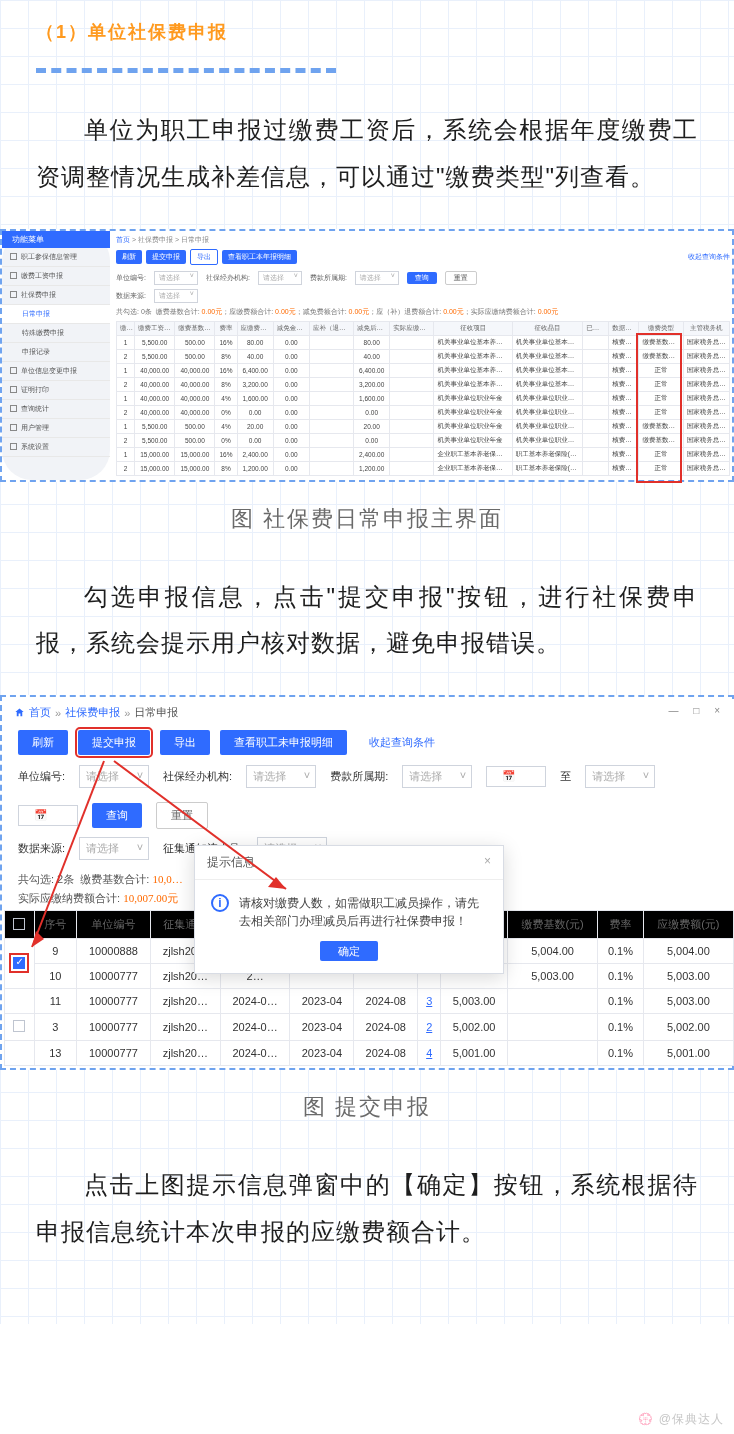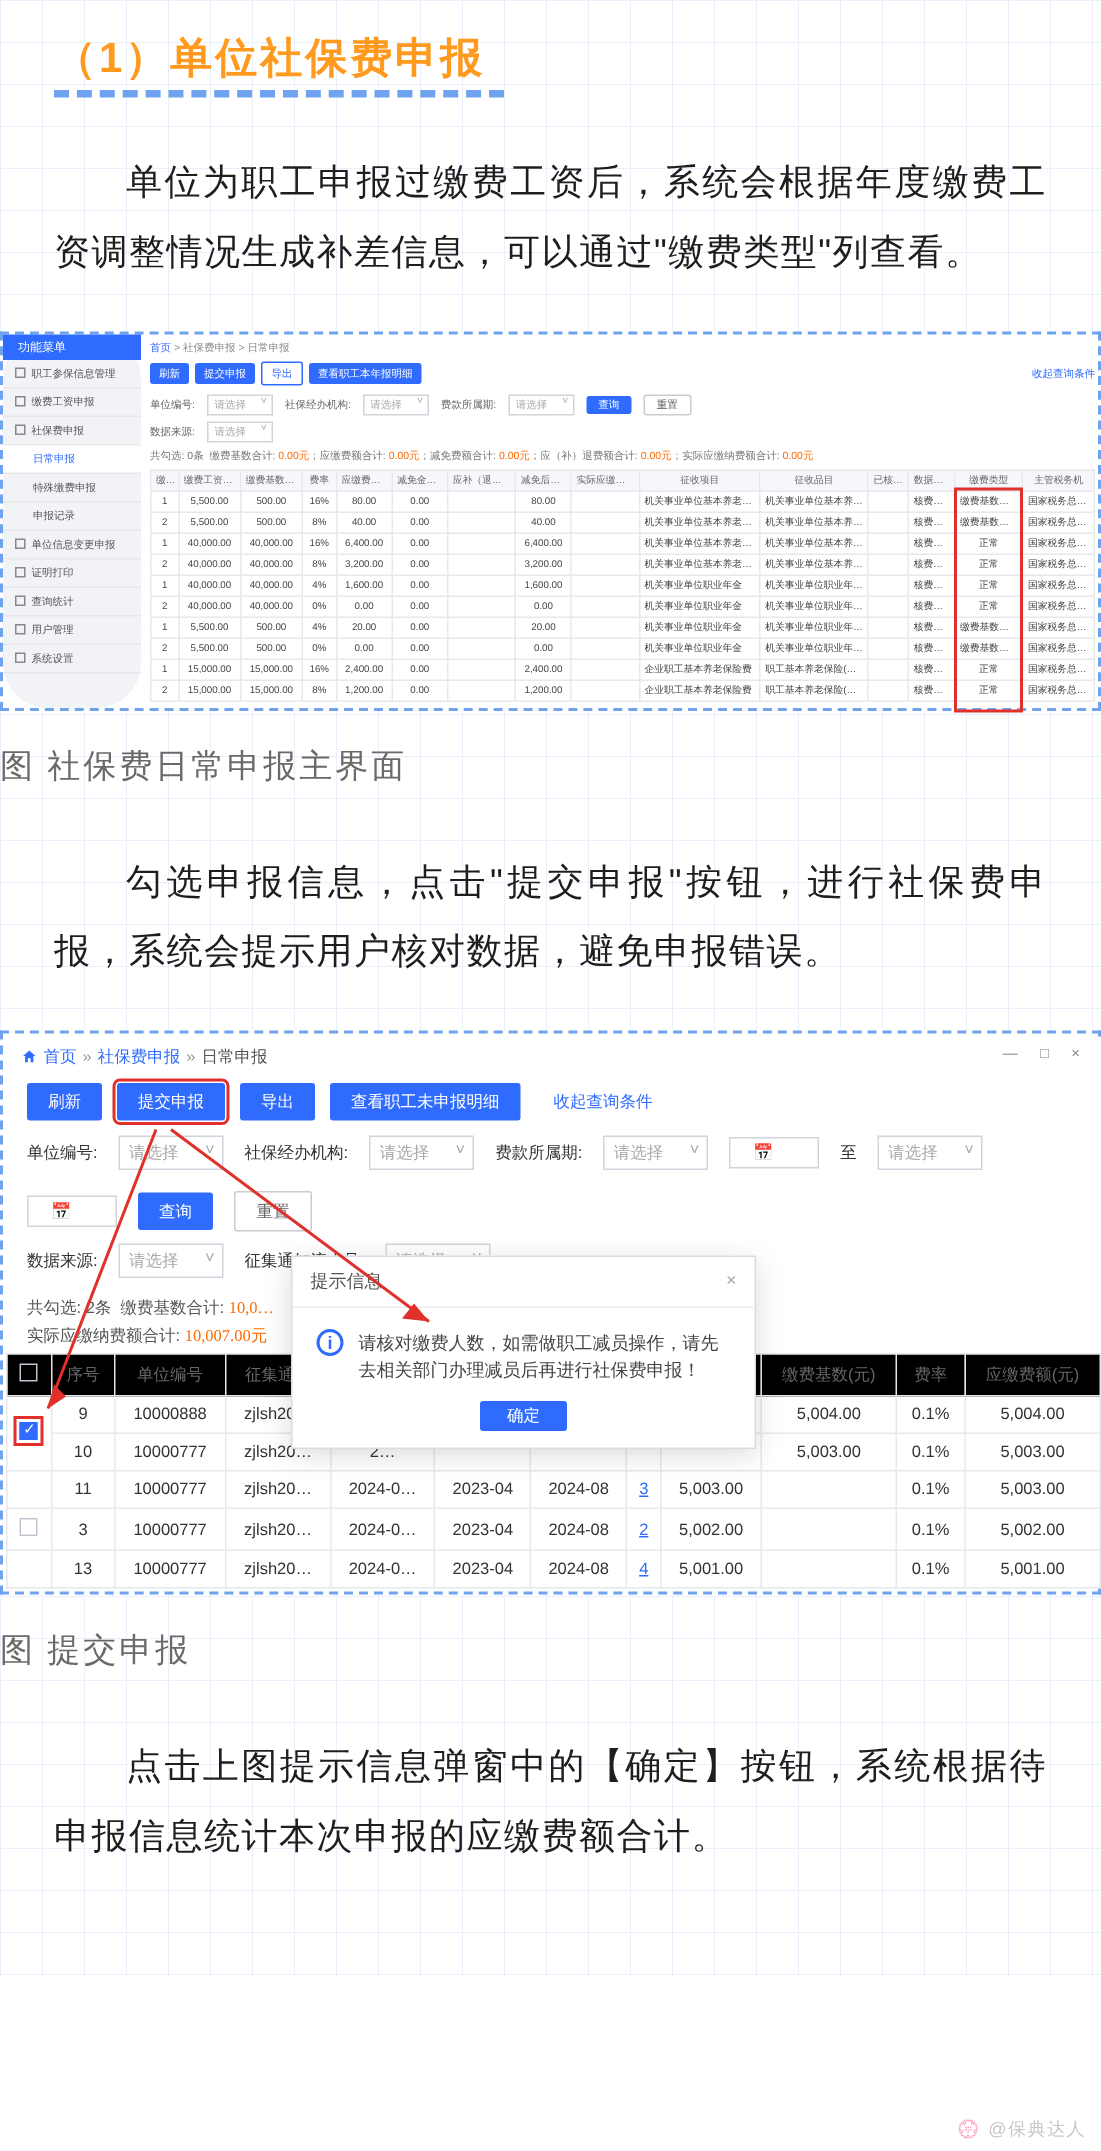--- a/index.html
+++ b/index.html
@@ -7,57 +7,56 @@
   body {
     background-image:
       linear-gradient(to right, #e9f0fb 1px, transparent 1px),
       linear-gradient(to bottom, #e9f0fb 1px, transparent 1px);
     background-size: 28px 28px;
     padding-bottom: 40px;
   }
   .wrap { padding: 20px 36px 0 36px; }
   .sec-title {
     color: #ff9a1f;
-    font-size: 28px;
+    font-size: 18px;
     font-weight: 700;
     letter-spacing: 2px;
-    margin-bottom: 2px;
+    margin-bottom: 24px;
   }
   .dashrule {
     height: 0;
     border-bottom: 5px dashed #6fa3ef;
     width: 300px;
     margin-bottom: 34px;
   }
   .para {
     font-size: 24px;
     line-height: 1.95;
     color: #1e1e1e;
     text-align: justify;
     text-indent: 2em;
     letter-spacing: 1px;
     margin: 0 0 28px 0;
   }
   .cap {
-    text-align: left;
+    text-align: center;
     color: #6a6a6a;
     font-size: 22px;
     letter-spacing: 2px;
     margin: 22px 0 40px 0;
-    font-family: Liberation Serif, serif;
   }
   .dashed-box {
     border: 2px dashed #6fa3ef;
     margin: 0 0 0 0;
     background: #fff;
   }
   
   .shot1 { width: 734px; font-size: 7px; color: #444; position: relative; }
   .s1-top { display:flex; }
-  .s1-side { width:92px; background:#f1f3f7;border-radius:30px; }
+  .s1-side { width:108px; background:#f1f3f7;border-radius:30px; }
   .s1-side .hdr { background:#2f6bff; color:#fff; font-size:8px; padding:3px 6px; display:flex; align-items:center; gap:4px;}
   .s1-side ul { list-style:none; }
   .s1-side li { padding:4px 8px; font-size:7px; color:#555; border-bottom:1px solid #e8e8e8; display:flex; gap:4px; align-items:center;}
   .s1-side li.on { color:#2f6bff; background:#fff; }
   .s1-side li .sq { width:7px;height:7px;border:1px solid #888;display:inline-block;}
   .s1-main { flex:1; padding:4px 6px; }
   .crumb { color:#888; font-size:7px; margin-bottom:4px;}
   .crumb a { color:#2f6bff; text-decoration:none;}
   .btnrow { display:flex; gap:4px; margin-bottom:6px; align-items:center;}
   .btn { background:#2f6bff; color:#fff; border-radius:2px; padding:2px 6px; font-size:7px; }

